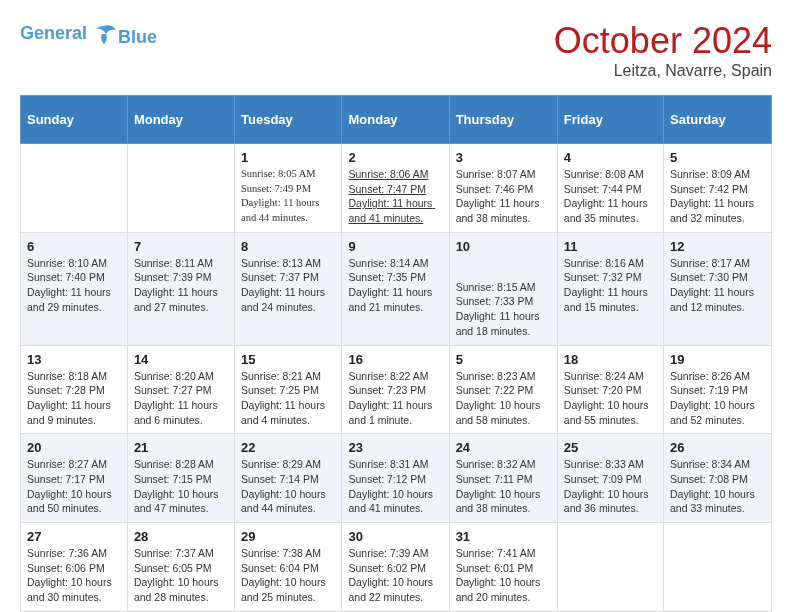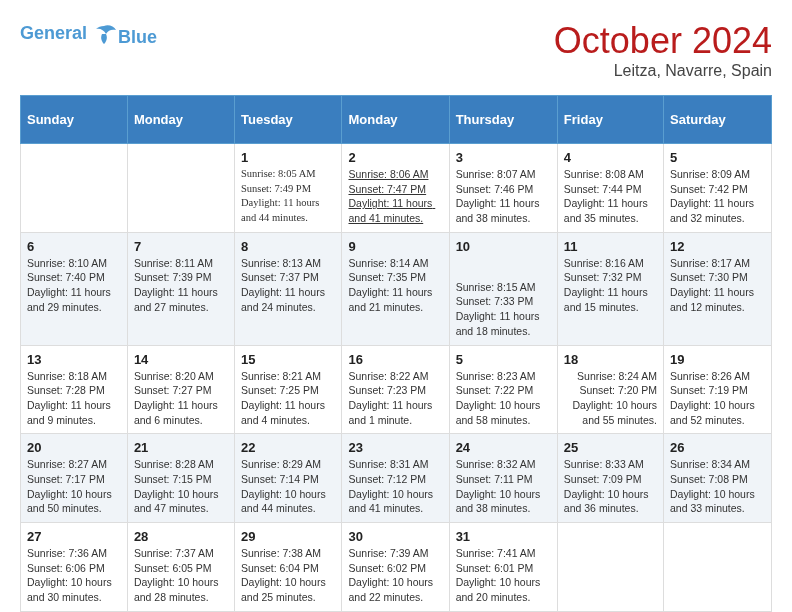--- a/index.html
+++ b/index.html
@@ -228,21 +228,21 @@
 Daylight: 11 hours and 1 minute.</div>
         </td>
         <td>
           <span class="day-num">5</span>
           <div class="day-info" style="white-space: pre-wrap;">Sunrise: 8:23 AM
 Sunset: 7:22 PM
 Daylight: 10 hours and 58 minutes.</div>
         </td>
         <td>
           <span class="day-num">18</span>
-          <div class="day-info" style="white-space: pre-wrap; text-align: right;">Sunrise: 8:24 AM
+          <div class="day-info" style="white-space: pre-wrap;">Sunrise: 8:24 AM
 Sunset: 7:20 PM
 Daylight: 10 hours and 55 minutes.</div>
         </td>
         <td>
           <span class="day-num">19</span>
           <div class="day-info" style="white-space: pre-wrap;">Sunrise: 8:26 AM
 Sunset: 7:19 PM
 Daylight: 10 hours and 52 minutes.</div>
         </td>
       </tr>

